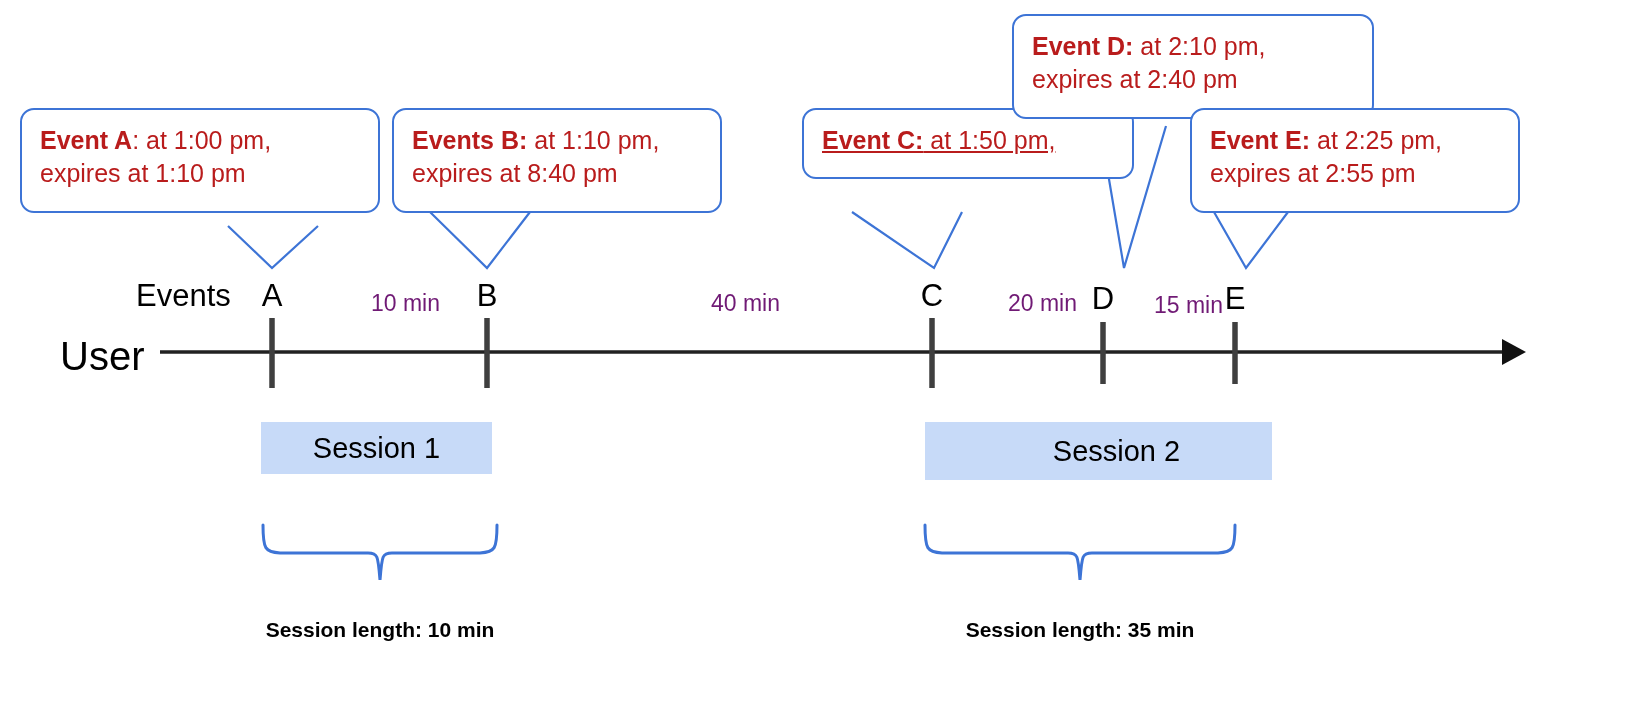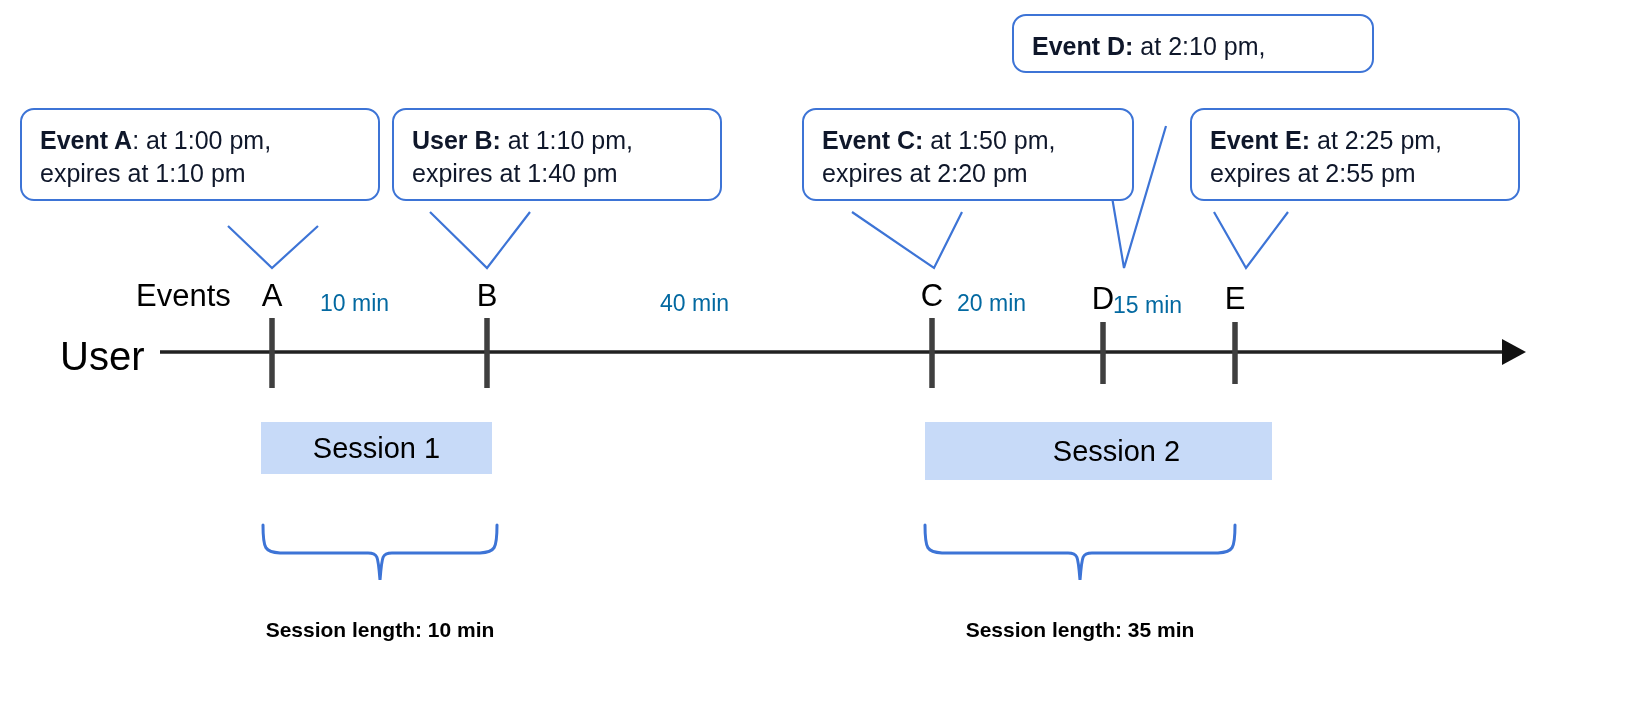--- a/index.html
+++ b/index.html
@@ -12,24 +12,24 @@
   }
   #stage{position:relative;width:1634px;height:702px;}
 
   
   .callout{
     position:absolute;
     box-sizing:border-box;
     border:2.2px solid #3d74d6;
     border-radius:14px;
     background:#ffffff;
-    padding:14px 18px 8px 18px;
+    padding:14px 18px 20px 18px;
     font-size:25px;
     line-height:1.33;
-    color:#0f172a;
+    color:#b91c1c;
     z-index:5;
     white-space:nowrap;
   }
   .callout .lead{font-weight:bold;}
   .callout .l2{display:block;}
 
   
   .lay{position:absolute;left:0;top:0;width:1634px;height:702px;overflow:visible;}
   .lay-tails{z-index:4;}
   .lay-axis{z-index:2;}
@@ -51,23 +51,23 @@
   .ticklabel{
     position:absolute;
     font-size:31px;
     color:#000;
     white-space:nowrap;
     text-align:center;
   }
   .gaplabel{
     position:absolute;
     font-size:23px;
-    color:#0369a1;
+    color:#701a75;
     white-space:nowrap;
-    text-align:left;
+    text-align:right;
   }
 
   
   .sessionbox{
     position:absolute;
     background:#c7daf8;
     display:flex;
     align-items:center;
     justify-content:center;
     font-size:29px;
@@ -89,31 +89,31 @@
 <body>
 
 <div id="stage">
 
   <div class="callout" id="co-A" style="left:20px;top:108px;width:360px;">
     <span class="lead">Event A</span><span>:</span><span> at 1:00 pm,</span>
     <span class="l2">expires at 1:10 pm</span>
   </div>
 
   <div class="callout" id="co-B" style="left:392px;top:108px;width:330px;">
-    <span class="lead">User B:</span><span> at 1:10 pm,</span>
-    <span class="l2">expires at 1:40 pm</span>
+    <span class="lead">Events B:</span><span> at 1:10 pm,</span>
+    <span class="l2">expires at 8:40 pm</span>
   </div>
 
-  <div class="callout" id="co-C" style="left:802px;top:108px;width:332px;">
+  <div class="callout" id="co-C" style="left:802px;top:108px;width:332px;text-decoration:underline;">
     <span class="lead">Event C:</span><span> at 1:50 pm,</span>
-    <span class="l2">expires at 2:20 pm</span>
   </div>
 
   <div class="callout" id="co-D" style="left:1012px;top:14px;width:362px;">
     <span class="lead">Event D:</span><span> at 2:10 pm,</span>
+    <span class="l2">expires at 2:40 pm</span>
   </div>
 
   <div class="callout" id="co-E" style="left:1190px;top:108px;width:330px;">
     <span class="lead">Event E:</span><span> at 2:25 pm,</span>
     <span class="l2">expires at 2:55 pm</span>
   </div>
 
   <svg class="lay lay-tails" viewBox="0 0 1634 702">
 
     <path d="M 228 226 L 272 268 L 318 226" fill="#ffffff" stroke="#3d74d6" stroke-width="2.2" stroke-linejoin="miter"></path>

